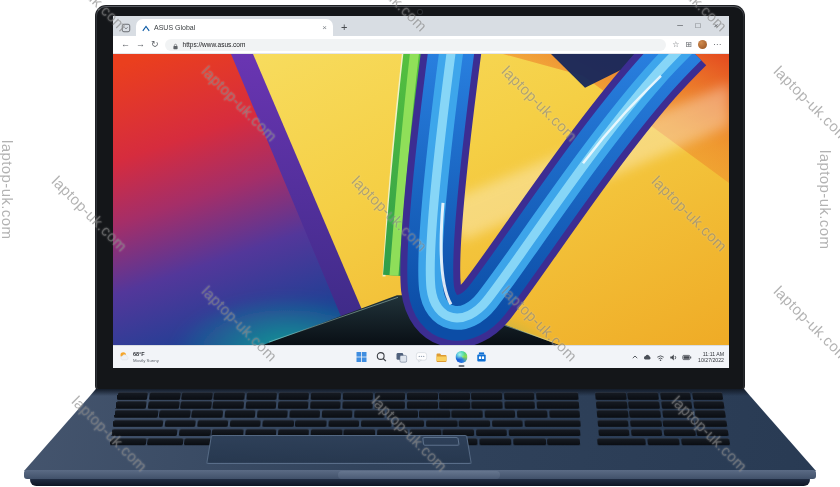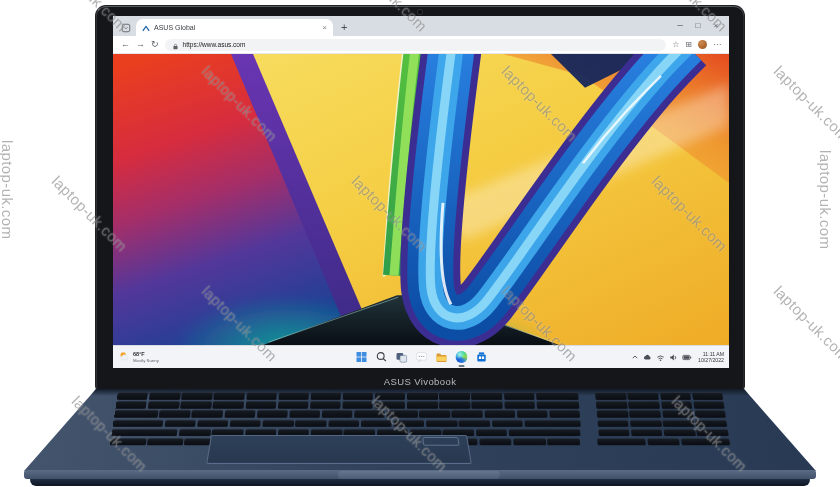--- a/index.html
+++ b/index.html
@@ -313,21 +313,20 @@
               </svg>
           </span>
           <div id="clock">
             <div>11:11 AM</div>
             <div>10/27/2022</div>
           </div>
         </div>
       </div>
     </div>
 
-    <div id="chin-label">ASUS Vivobook</div>
   </div>
 
   <div id="deck">
     <div id="keyboard">
         <div class="kb-row">
           <div class="key" style="flex: 1 1 0px;"></div>
           <div class="key" style="flex: 1 1 0px;"></div>
           <div class="key" style="flex: 1 1 0px;"></div>
           <div class="key" style="flex: 1 1 0px;"></div>
           <div class="key" style="flex: 1 1 0px;"></div>

